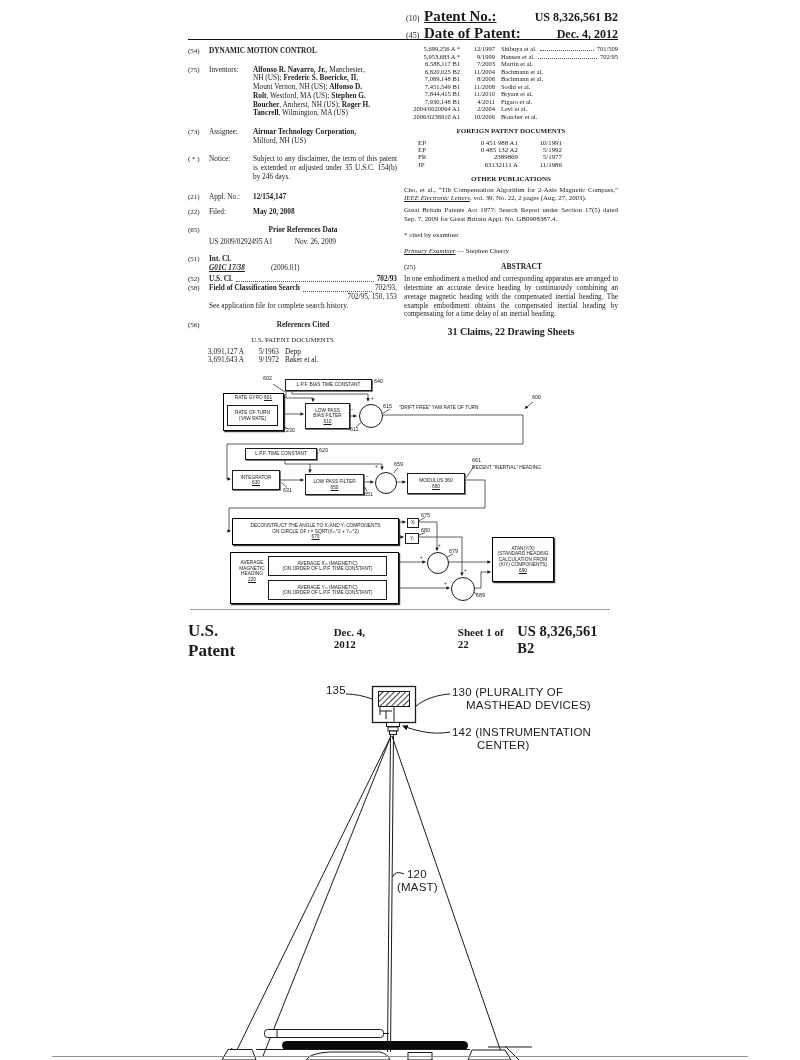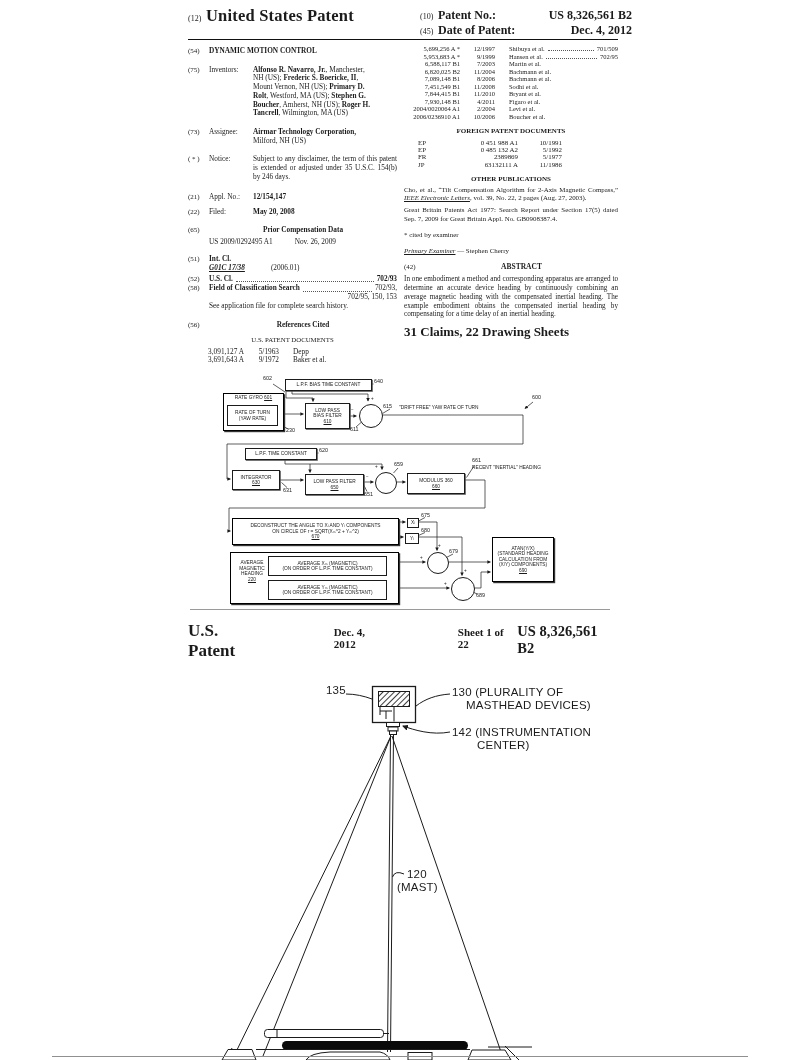--- a/index.html
+++ b/index.html
@@ -10,52 +10,52 @@
   .i{font-style:italic;text-decoration:underline;}
   .u{text-decoration:underline;}
   .nw{white-space:nowrap;}
 
   
   #p1hdr{left:188px;top:6px;width:430px;}
   .hrow{display:flex;align-items:baseline;}
   .pcode{font-size:8px;width:18px;flex:none;}
   #p1hdr .mainttl{font-size:16.5px;font-weight:bold;letter-spacing:.2px;}
   #p1hdr .party{font-size:10.5px;font-weight:bold;margin-left:18px;margin-top:1px;}
-  .hright{position:absolute;left:232px;top:2px;width:212px;}
+  .hright{position:absolute;left:218px;top:2px;width:212px;}
   .hright .hrow{justify-content:flex-start;}
-  .hlab{font-size:12px;font-weight:bold;}
+  .hlab{font-size:15px;font-weight:bold;text-decoration:underline;}
   .hval{font-size:12px;font-weight:bold;margin-left:auto;}
   #hdrrule{left:188px;top:39px;width:430px;border-top:1.6px solid #111;}
 
   
   #lcol{left:188px;top:47px;width:209px;font-size:7.3px;line-height:8.7px;}
   #rcol{left:404px;top:46px;width:214px;font-size:6.9px;line-height:8.2px;}
   .fld{display:flex;margin-bottom:7px;}
   .code{width:21px;flex:none;font-size:7px;}
   .lbl{width:44px;flex:none;}
   .val{flex:1;}
   .cent{flex:1;text-align:center;}
   .lead{flex:1;border-bottom:1px dotted #555;margin:0 3px 1.5px 3px;align-self:flex-end;min-width:8px;}
   .jt{text-align:justify;}
   .patrow{display:flex;line-height:7.4px;margin-bottom:.6px;}
   .patrow .rnum{width:56px;flex:none;text-align:right;}
   .patrow .rdate{width:35px;flex:none;text-align:right;}
-  .patrow .rname{padding-left:14px;}
+  .patrow .rname{padding-left:6px;}
   .patrow .rcls{text-align:right;}
   #rcol .patrow{font-size:6.5px;line-height:6.9px;}
   .frow{display:flex;line-height:7.3px;padding-left:14px;}
   .frow .fc{width:22px;flex:none;}
   .frow .fn{width:78px;flex:none;text-align:right;}
   .frow .fd{width:44px;flex:none;text-align:right;}
   .rhead{text-align:center;font-weight:bold;margin:7px 0 3px 0;font-size:7px;}
   .rheadsm{text-align:center;margin:6px 0 3px 0;font-size:6.8px;}
   .pub{margin-bottom:4px;}
   .abshead{display:flex;margin:8px 0 4px 0;}
   .absttl{flex:1;text-align:center;font-weight:bold;font-size:7.5px;}
-  #claims{font-weight:bold;margin-top:9px;font-size:13px;}
+  #claims{text-align:center;font-weight:bold;margin-top:9px;font-size:10px;}
 
   
   #diagram{left:185px;top:376px;width:435px;height:236px;}
   #diagram svg{position:absolute;left:0;top:0;z-index:0;}
   .dbox{position:absolute;border:1.1px solid #1b1b1b;background:#fff;z-index:1;
         display:flex;flex-direction:column;align-items:center;justify-content:center;
         font-family:"Liberation Sans","DejaVu Sans",sans-serif;font-size:4.8px;line-height:5.4px;
         text-align:center;box-shadow:.8px .8px 0 #555;}
   .dbox.thin{box-shadow:none;}
   .dbox.hv{border:1.4px solid #000;box-shadow:1.2px 1.2px 0 #333;}
@@ -74,24 +74,20 @@
   #p2hdr .n{font-size:14.5px;font-weight:bold;margin-left:auto;}
 
   #figsvg{left:0;top:650px;}
   .flab{position:absolute;z-index:2;font-family:"Liberation Sans","DejaVu Sans",sans-serif;
         font-size:11.5px;line-height:12px;white-space:nowrap;letter-spacing:.2px;}
 </style>
 </head>
 <body>
 
 <div class="abs" id="p1hdr">
-  <div class="hrow">
-    <span class="pcode">(12)</span>
-    <span class="mainttl">United States Patent</span>
-  </div>
   <div class="hright">
     <div class="hrow">
       <span class="pcode">(10)</span>
       <span class="hlab">Patent No.:</span>
       <span class="hval">US 8,326,561 B2</span>
     </div>
     <div class="hrow">
       <span class="pcode">(45)</span>
       <span class="hlab">Date of Patent:</span>
       <span class="hval">Dec. 4, 2012</span>
@@ -105,21 +101,21 @@
     <span class="code">(54)</span>
     <span class="b">DYNAMIC MOTION CONTROL</span>
   </div>
 
   <div class="fld" style="margin-bottom:10px">
     <span class="code">(75)</span>
     <span class="lbl">Inventors:</span>
     <span class="val">
       <span class="nw" style="display:block"><span class="b">Alfonso R. Navarro, Jr.</span><span>, Manchester,</span></span>
       <span class="nw" style="display:block"><span>NH (US); </span><span class="b">Frederic S. Boericke, II</span><span>,</span></span>
-      <span class="nw" style="display:block"><span>Mount Vernon, NH (US); </span><span class="b">Primary D.</span></span>
+      <span class="nw" style="display:block"><span>Mount Vernon, NH (US); </span><span class="b">Alfonso D.</span></span>
       <span class="nw" style="display:block"><span class="b">Rolt</span><span>, Westford, MA (US); </span><span class="b">Stephen G.</span></span>
       <span class="nw" style="display:block"><span class="b">Boucher</span><span>, Amherst, NH (US); </span><span class="b">Roger H.</span></span>
       <span class="nw" style="display:block"><span class="b">Tancrell</span><span>, Wilmington, MA (US)</span></span>
     </span>
   </div>
 
   <div class="fld" style="margin-bottom:10px">
     <span class="code">(73)</span>
     <span class="lbl">Assignee:</span>
     <span class="val">
@@ -141,21 +137,21 @@
   </div>
 
   <div class="fld" style="margin-bottom:9px">
     <span class="code">(22)</span>
     <span class="lbl">Filed:</span>
     <span class="b">May 20, 2008</span>
   </div>
 
   <div class="fld" style="margin-bottom:3px">
     <span class="code">(65)</span>
-    <span class="cent b">Prior Compensation Data</span>
+    <span class="cent b">Prior References Data</span>
   </div>
   <div class="fld" style="margin-bottom:9px;padding-left:21px">
     <span>US 2009/0292495 A1</span>
     <span style="margin-left:22px">Nov. 26, 2009</span>
   </div>
 
   <div class="fld" style="margin-bottom:2px">
     <span class="code">(51)</span>
     <span class="val">
       <span class="b" style="display:block">Int. Cl.</span>
@@ -284,21 +280,21 @@
 
   <div class="rhead">OTHER PUBLICATIONS</div>
   <div class="pub jt"><span>Cho, et al., “Tilt Compensation Algorithm for 2-Axis Magnetic Compass,” </span><span class="i">IEEE Electronic Letters</span><span>, vol. 39, No. 22, 2 pages (Aug. 27, 2003).</span></div>
   <div class="pub jt">Great Britain Patents Act 1977: Search Report under Section 17(5) dated Sep. 7, 2009 for Great Britain Appl. No. GB0908387.4.</div>
 
   <div style="margin-top:8px">* cited by examiner</div>
 
   <div style="margin-top:8px"><span class="i">Primary Examiner</span><span> — Stephen Cherry</span></div>
 
   <div class="abshead">
-    <span class="code">(42)</span>
+    <span class="code">(25)</span>
     <span class="absttl">ABSTRACT</span>
   </div>
   <div class="jt" style="font-size:7.2px;line-height:8.7px">In one embodiment a method and corresponding apparatus are arranged to determine an accurate device heading by continuously combining an average magnetic heading with the compensated inertial heading. The example embodiment obtains the compensated inertial heading by compensating for a time delay of an inertial heading.</div>
 
   <div id="claims">31 Claims, 22 Drawing Sheets</div>
 </div>
 
 <div class="abs" id="diagram">
   <svg width="435" height="236" viewBox="0 0 435 236">
     <defs>

